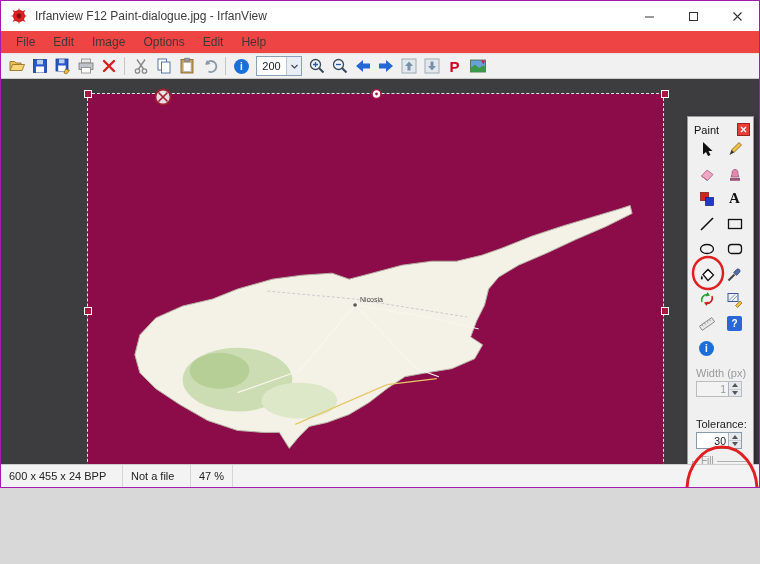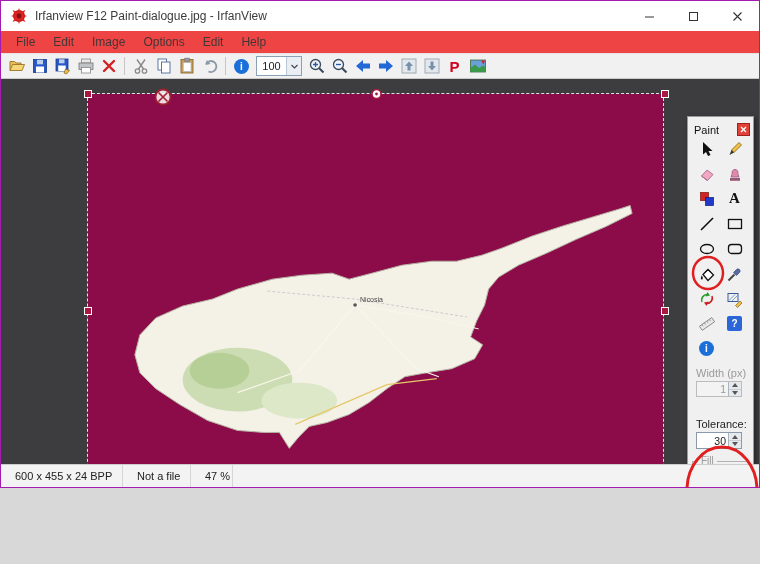--- a/index.html
+++ b/index.html
@@ -53,21 +53,21 @@
   .tri-up{width:0;height:0;border-left:3px solid transparent;border-right:3px solid transparent;border-bottom:4px solid #555}
   .tri-dn{width:0;height:0;border-left:3px solid transparent;border-right:3px solid transparent;border-top:4px solid #555}
   .fill-box{position:relative;margin:12px 4px 0 4px;height:80px;border:1px solid #b2b2b2}
   .fill-legend{position:absolute;top:-7px;left:5px;background:#f0f0f0;padding:0 3px;font-size:10px;color:#999}
   .swatch-back{position:absolute;left:16px;top:32px;width:32px;height:30px;border:1px solid #5a0a30}
   .swatch-front{position:absolute;left:5px;top:12px;width:27px;height:21px;background:#fff;border:1.5px solid #222}
   .swap-icon{position:absolute;right:3px;top:4px}
 
   
   .statusbar{position:absolute;left:0;right:0;bottom:0;height:23px;background:#f3f3f3;border-top:1px solid #cdcdcd;display:flex;align-items:center;font-size:11px;color:#222}
-  .sseg{height:100%;display:flex;align-items:center;padding-left:14px;border-right:1px solid #d6d6d6;white-space:nowrap}
+  .sseg{height:100%;display:flex;align-items:center;padding-left:8px;border-right:1px solid #d6d6d6;white-space:nowrap}
   .sseg.s1{width:122px}.sseg.s2{width:68px}.sseg.s3{width:42px}.sseg.s4{flex:1;border-right:0}
 
   .annotations{position:absolute;inset:0;z-index:60;pointer-events:none}
 </style>
 </head>
 <body>
 
 <div class="window">
 
   <div class="titlebar">
@@ -164,21 +164,21 @@
       <svg width="18" height="18" viewBox="0 0 18 18">
         <path d="M5 7 A5.5 5.5 0 1 1 7.5 14.5" fill="none" stroke="#8a98a8" stroke-width="1.8"></path>
         <path d="M5.8 3 L4.5 8 L9.5 7 Z" fill="#8a98a8"></path>
       </svg>
     </span>
     <span class="tsep"></span>
     <span class="tbtn">
       <span class="badge">i</span>
     </span>
     <div class="zoombox">
-      <span class="val">100</span>
+      <span class="val">200</span>
       <span class="chev">
         <svg width="7" height="5" viewBox="0 0 7 5">
             <path d="M0.5 1 L3.5 4 L6.5 1" fill="none" stroke="#445" stroke-width="1.2"></path>
           </svg>
       </span>
     </div>
     <span class="tbtn">
       <svg width="18" height="18" viewBox="0 0 18 18">
         <circle cx="7.5" cy="7.5" r="5" fill="#eef4fa" stroke="#3a4a5a" stroke-width="1.3"></circle>
         <line x1="11.2" y1="11.2" x2="15.5" y2="15.5" stroke="#3a4a5a" stroke-width="2"></line>

